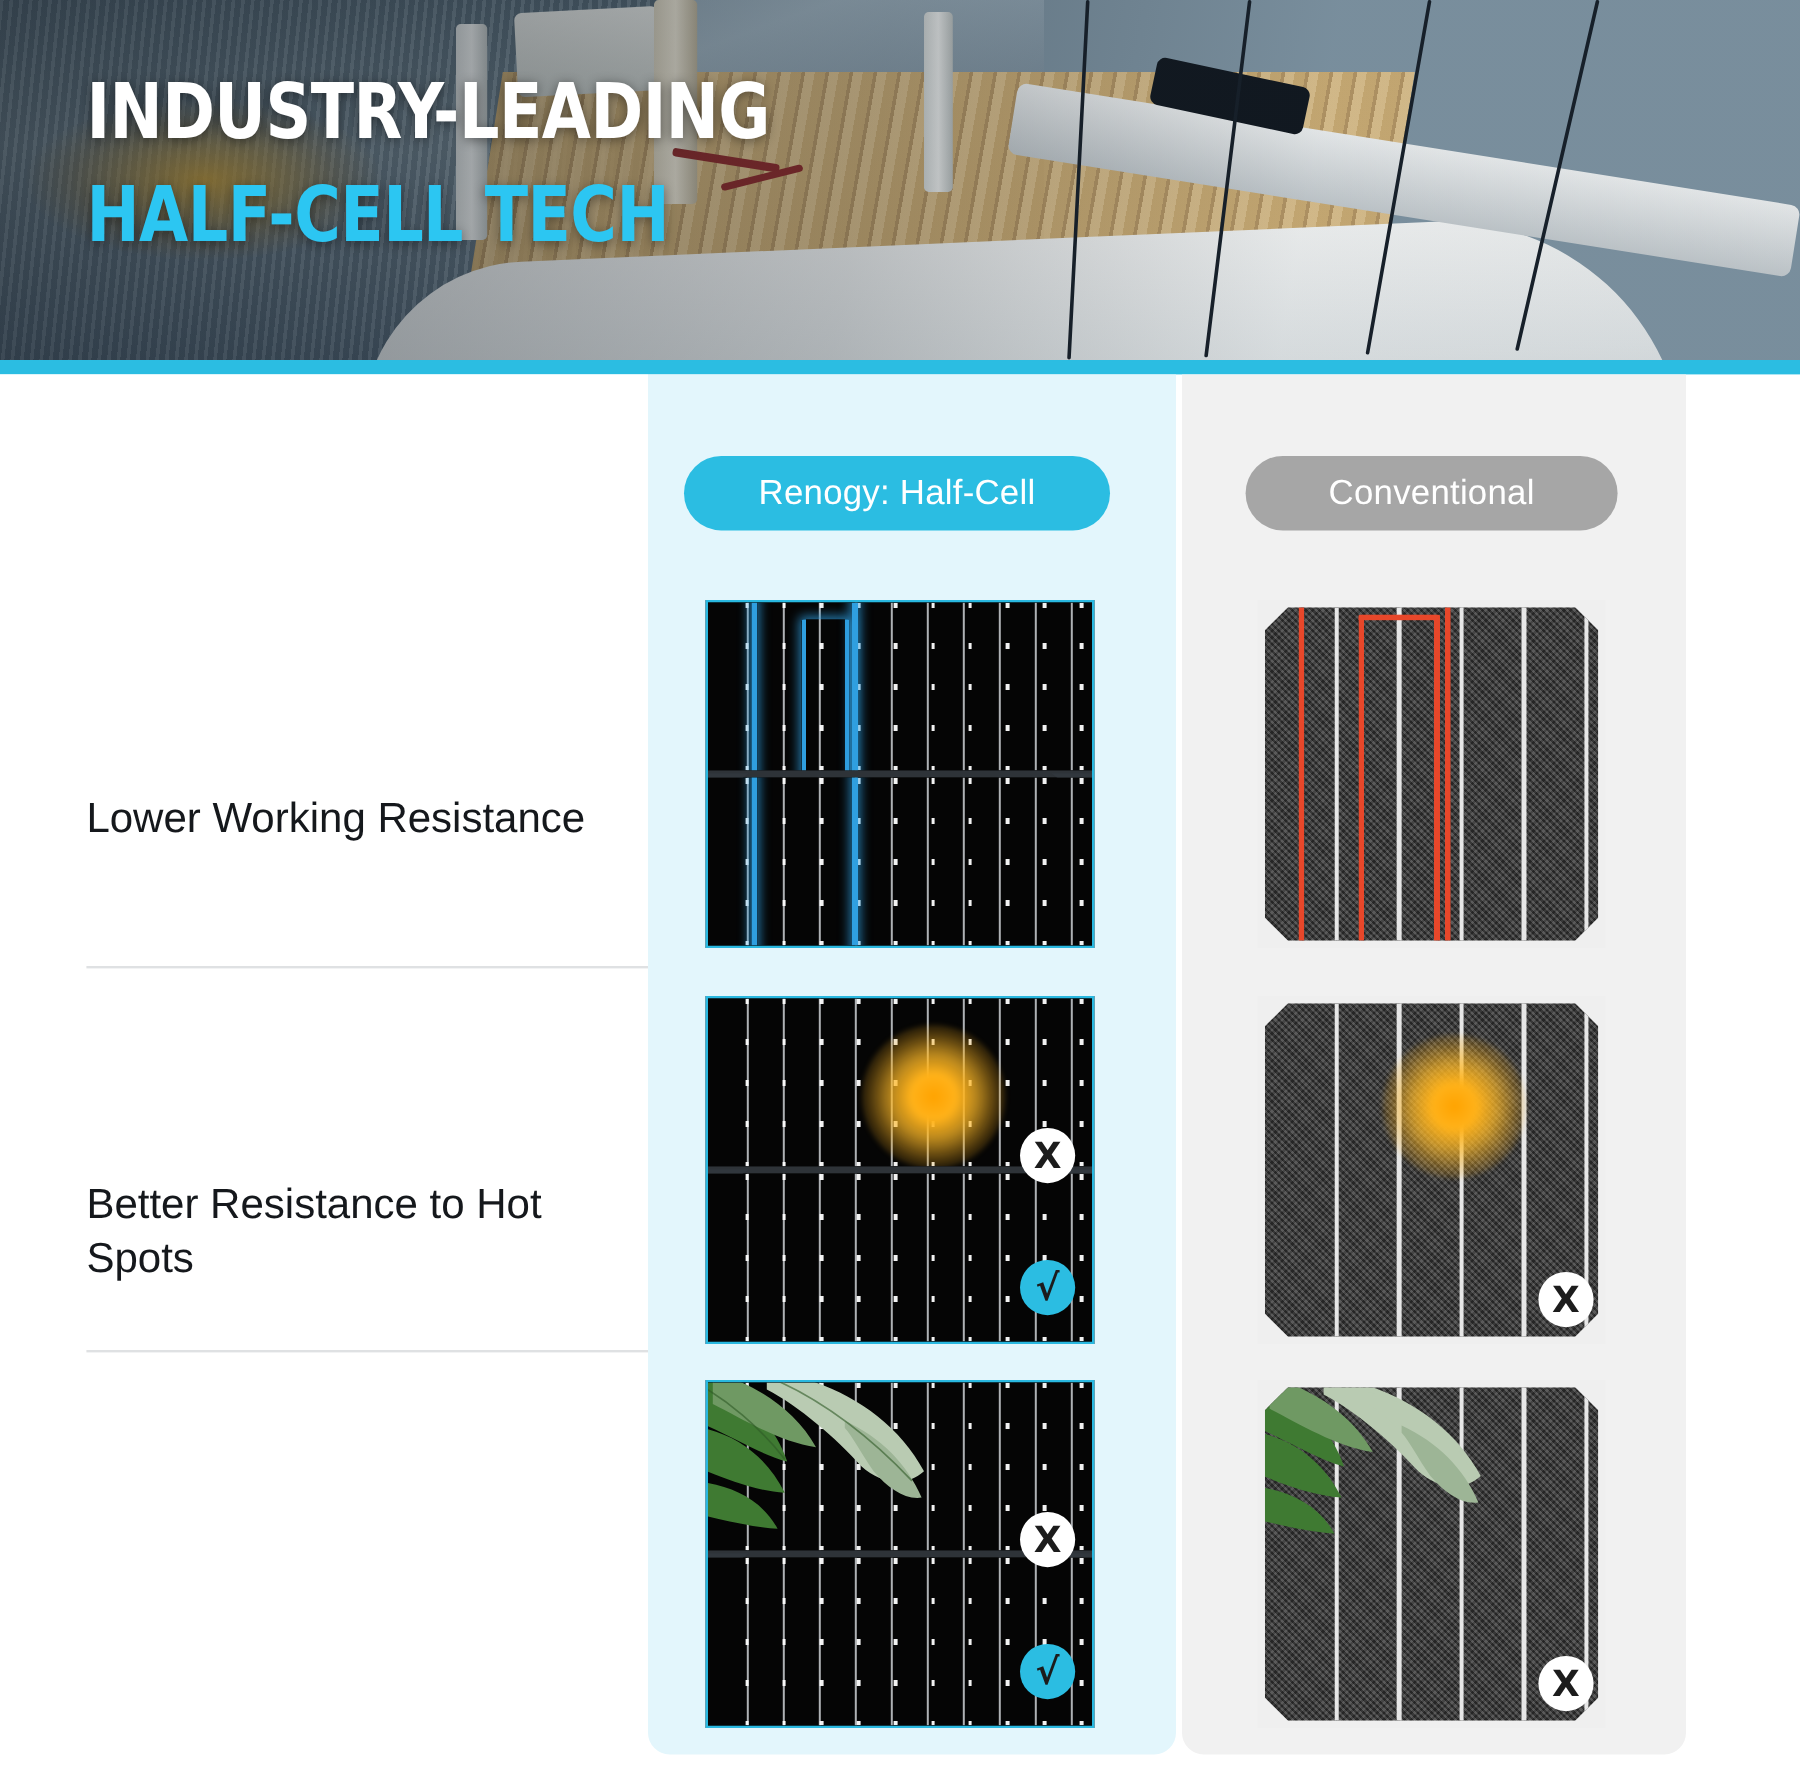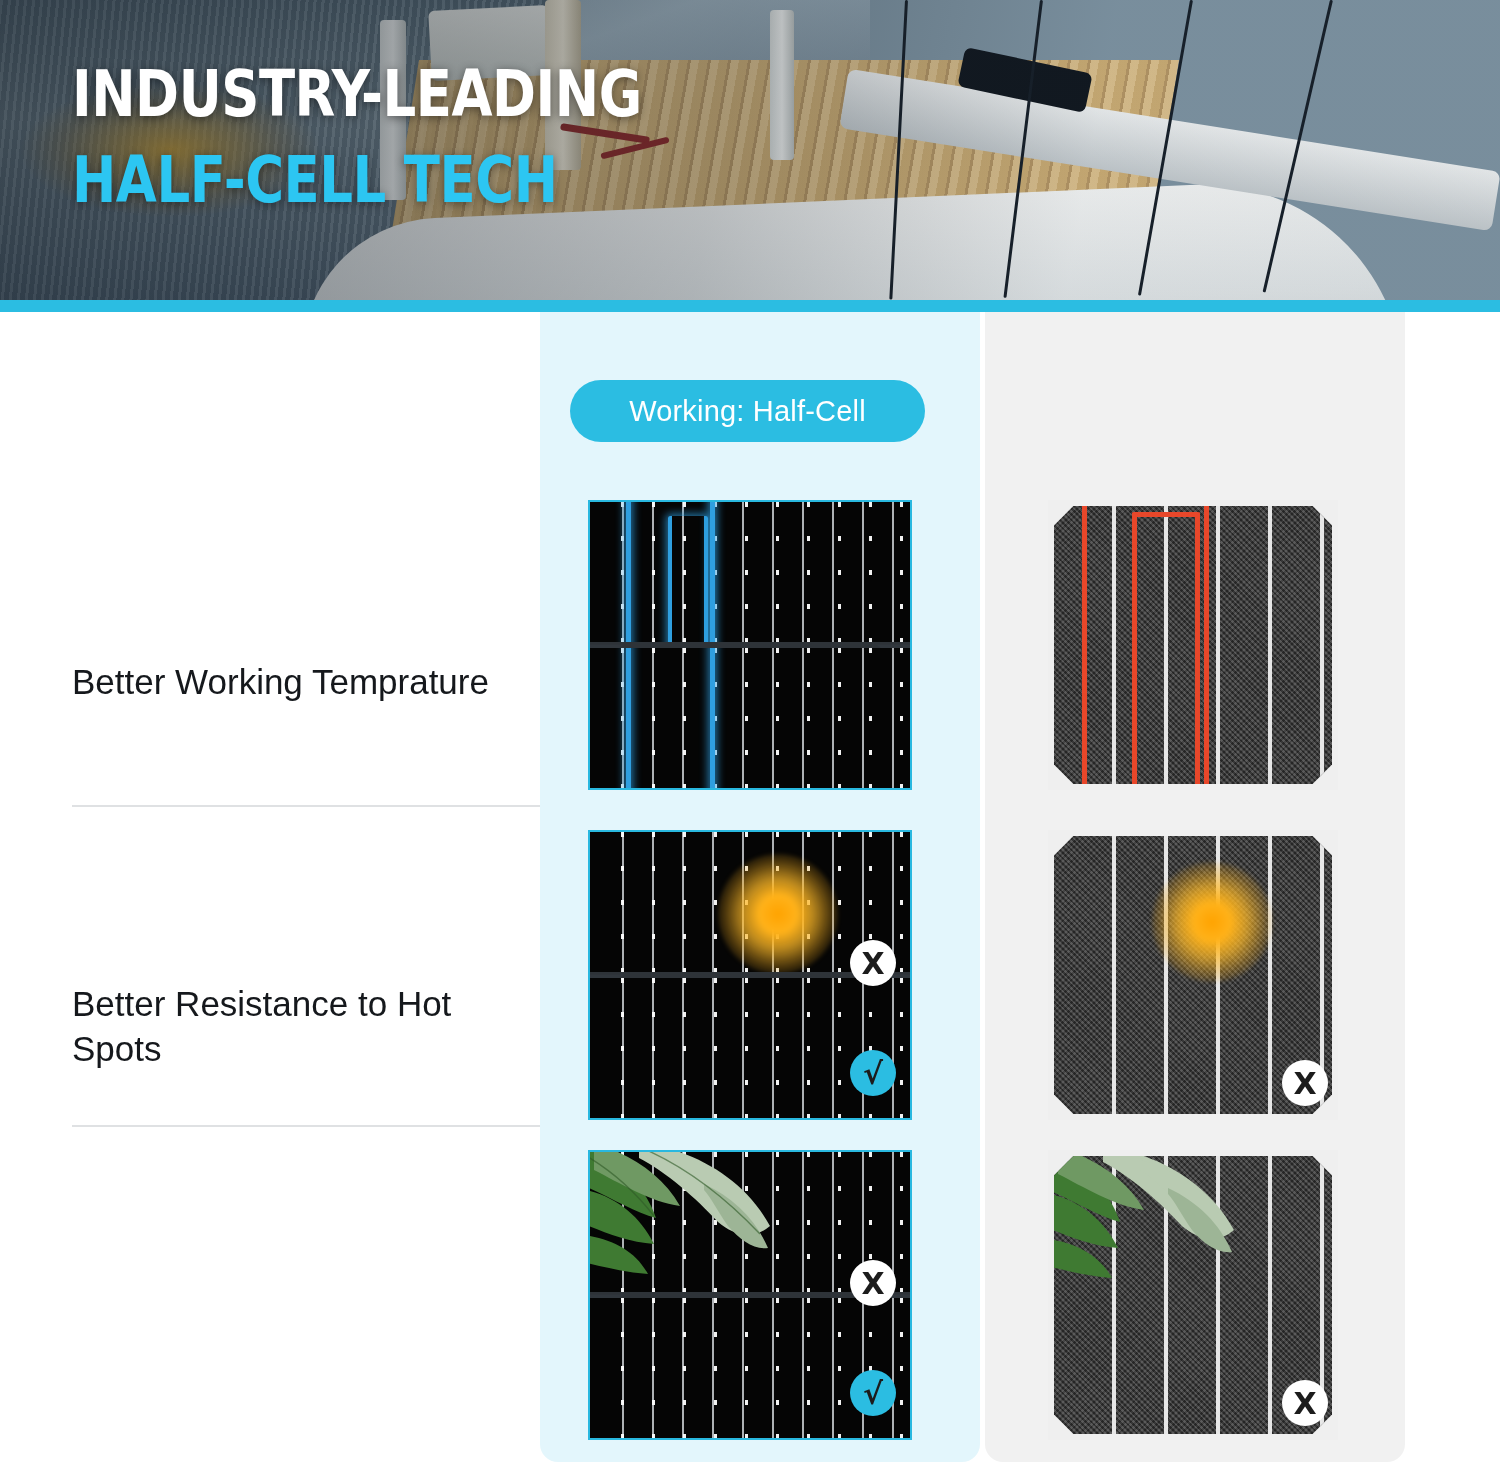--- a/index.html
+++ b/index.html
@@ -280,33 +280,34 @@
       <div class="hl2">HALF-CELL TECH</div>
     </div>
   </div>
 
   <div class="accent-bar"></div>
 
   <div class="compare">
 
     <div class="labels">
       <div class="lab-row lab-row-1">
-        <div class="lab-text">Better Working Temprature</div>
+        <div class="lab-text">Lower Working Resistance</div>
       </div>
       <div class="divider div-1"></div>
       <div class="lab-row lab-row-2">
         <div class="lab-text">Better Resistance to Hot Spots</div>
       </div>
       <div class="divider div-2"></div>
     </div>
 
     <div class="col-panel col-renogy"></div>
     <div class="col-panel col-conv"></div>
 
-    <div class="pill pill-renogy">Working: Half-Cell</div>
+    <div class="pill pill-renogy">Renogy: Half-Cell</div>
+    <div class="pill pill-conv">Conventional</div>
 
     <div class="cellbox cell-r1">
       <div class="hc">
         <div class="hc-half hc-top">
           <div class="fingers"></div>
           <div class="finger-dots"></div>
           <div class="trace t1"></div>
           <div class="trace t2"></div>
           <div class="trace t3"></div>
         </div>

